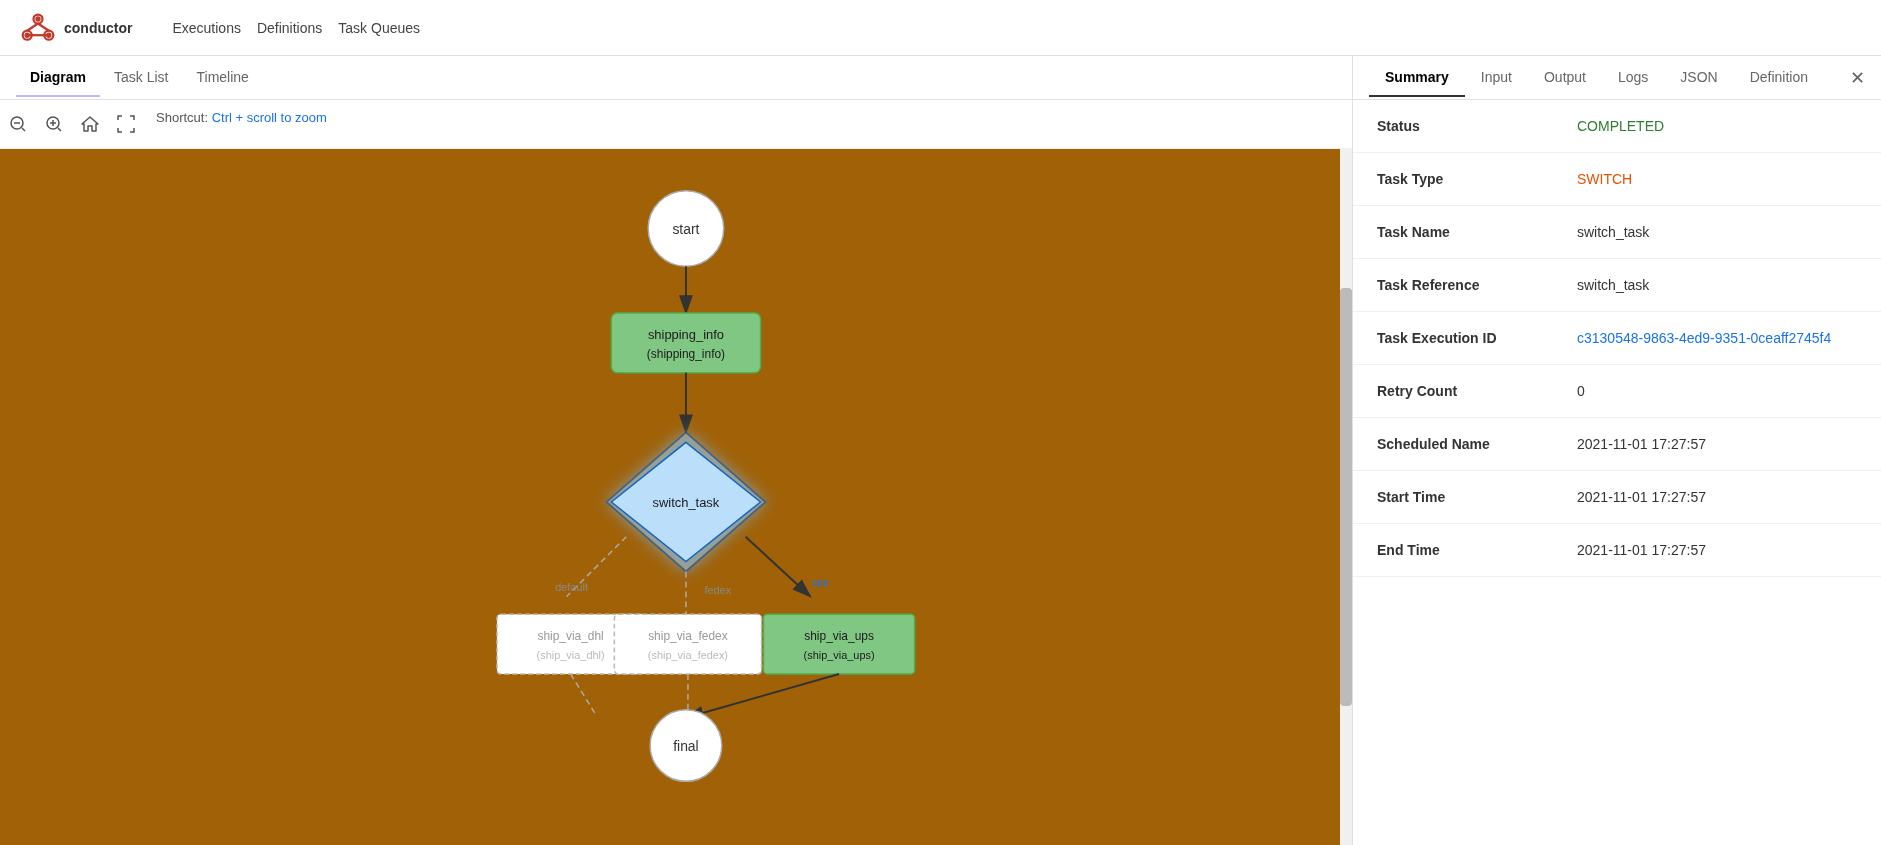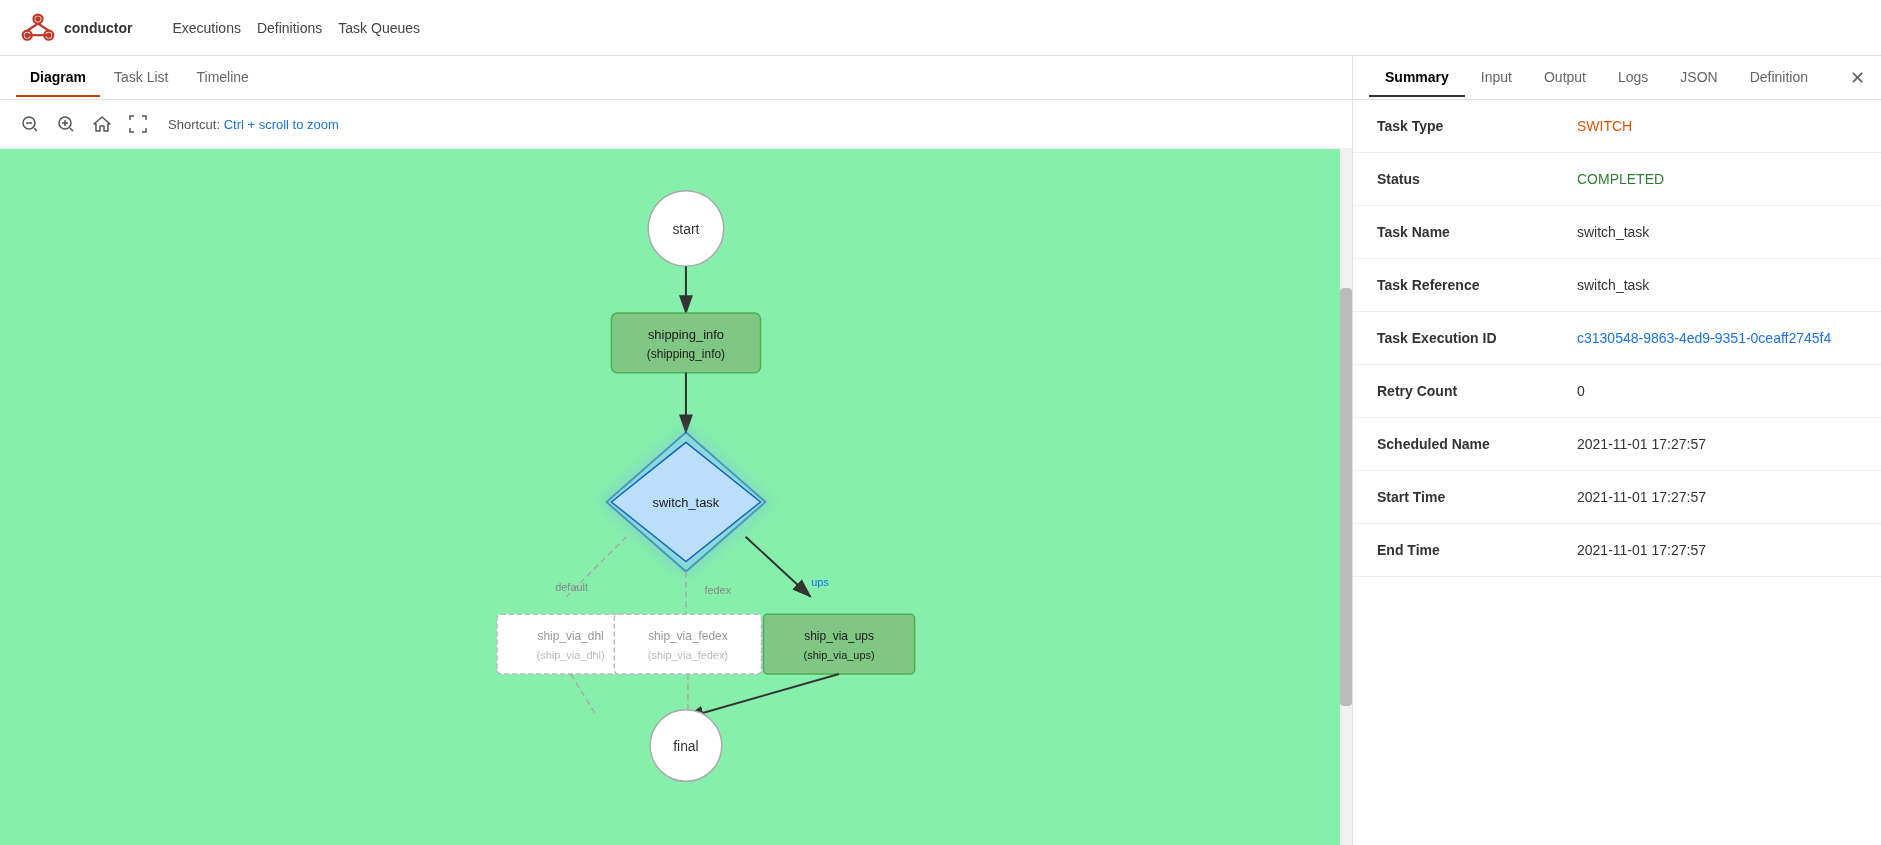--- a/index.html
+++ b/index.html
@@ -14,30 +14,30 @@
 
     
     .main { display: flex; flex: 1; overflow: hidden; }
 
     
     .left-panel { flex: 1; display: flex; flex-direction: column; border-right: 1px solid #e0e0e0; overflow: hidden; }
 
     
     .tab-bar { display: flex; align-items: center; border-bottom: 1px solid #e0e0e0; padding: 0 16px; background: #fff; height: 44px; }
     .tab { padding: 10px 14px; font-size: 14px; color: #666; cursor: pointer; border-bottom: 2px solid transparent; }
-    .tab.active { color: #000; font-weight: bold; border-bottom: 2px solid #c2410c; }
-
-    
-    .diagram-toolbar { display: flex; align-items: center; padding: 10px 16px; gap: 8px; border-bottom: 1px solid #f0f0f0; }
+    .tab.active { color: #000; font-weight: bold; border-bottom: 2px solid #c4b5fd; }
+
+    
+    .diagram-toolbar { display: flex; align-items: flex-start; padding: 10px 4px; gap: 8px; border-bottom: 1px solid #f0f0f0; }
     .toolbar-btn { width: 28px; height: 28px; border: none; background: transparent; cursor: pointer; display: flex; align-items: center; justify-content: center; font-size: 16px; color: #555; }
     .shortcut-text { font-size: 13px; color: #555; margin-left: 8px; }
     .shortcut-text span { color: #1a73e8; }
 
     
-    .diagram-area { flex: 1; position: relative; overflow: hidden; background: #86efac; }
+    .diagram-area { flex: 1; position: relative; overflow: hidden; background: #a16207; }
 
     
     .diagram-scroll { position: absolute; right: 0; top: 0; bottom: 0; width: 12px; background: #f0f0f0; }
     .diagram-scroll-thumb { position: absolute; top: 20%; width: 100%; height: 60%; background: #bbb; border-radius: 4px; }
 
     
     .diagram-svg { width: 100%; height: 100%; }
 
     
     .right-panel { width: 528px; display: flex; flex-direction: column; background: #fff; }
@@ -202,28 +202,28 @@
         <div class="right-tab">Logs</div>
         <div class="right-tab">JSON</div>
         <div class="right-tab">Definition</div>
       </div>
       <button class="close-btn">✕</button>
     </div>
 
     <div class="summary-content">
 
     <div class="summary-row">
+          <span class="summary-label">Status</span>
+          <span class="summary-value completed">COMPLETED</span>
+        </div>
+        <div class="summary-row">
           <span class="summary-label">Task Type</span>
           <span class="summary-value switch">SWITCH</span>
         </div>
         <div class="summary-row">
-          <span class="summary-label">Status</span>
-          <span class="summary-value completed">COMPLETED</span>
-        </div>
-        <div class="summary-row">
           <span class="summary-label">Task Name</span>
           <span class="summary-value">switch_task</span>
         </div>
         <div class="summary-row">
           <span class="summary-label">Task Reference</span>
           <span class="summary-value">switch_task</span>
         </div>
         <div class="summary-row">
           <span class="summary-label">Task Execution ID</span>
           <span class="summary-value id">c3130548-9863-4ed9-9351-0ceaff2745f4</span>

